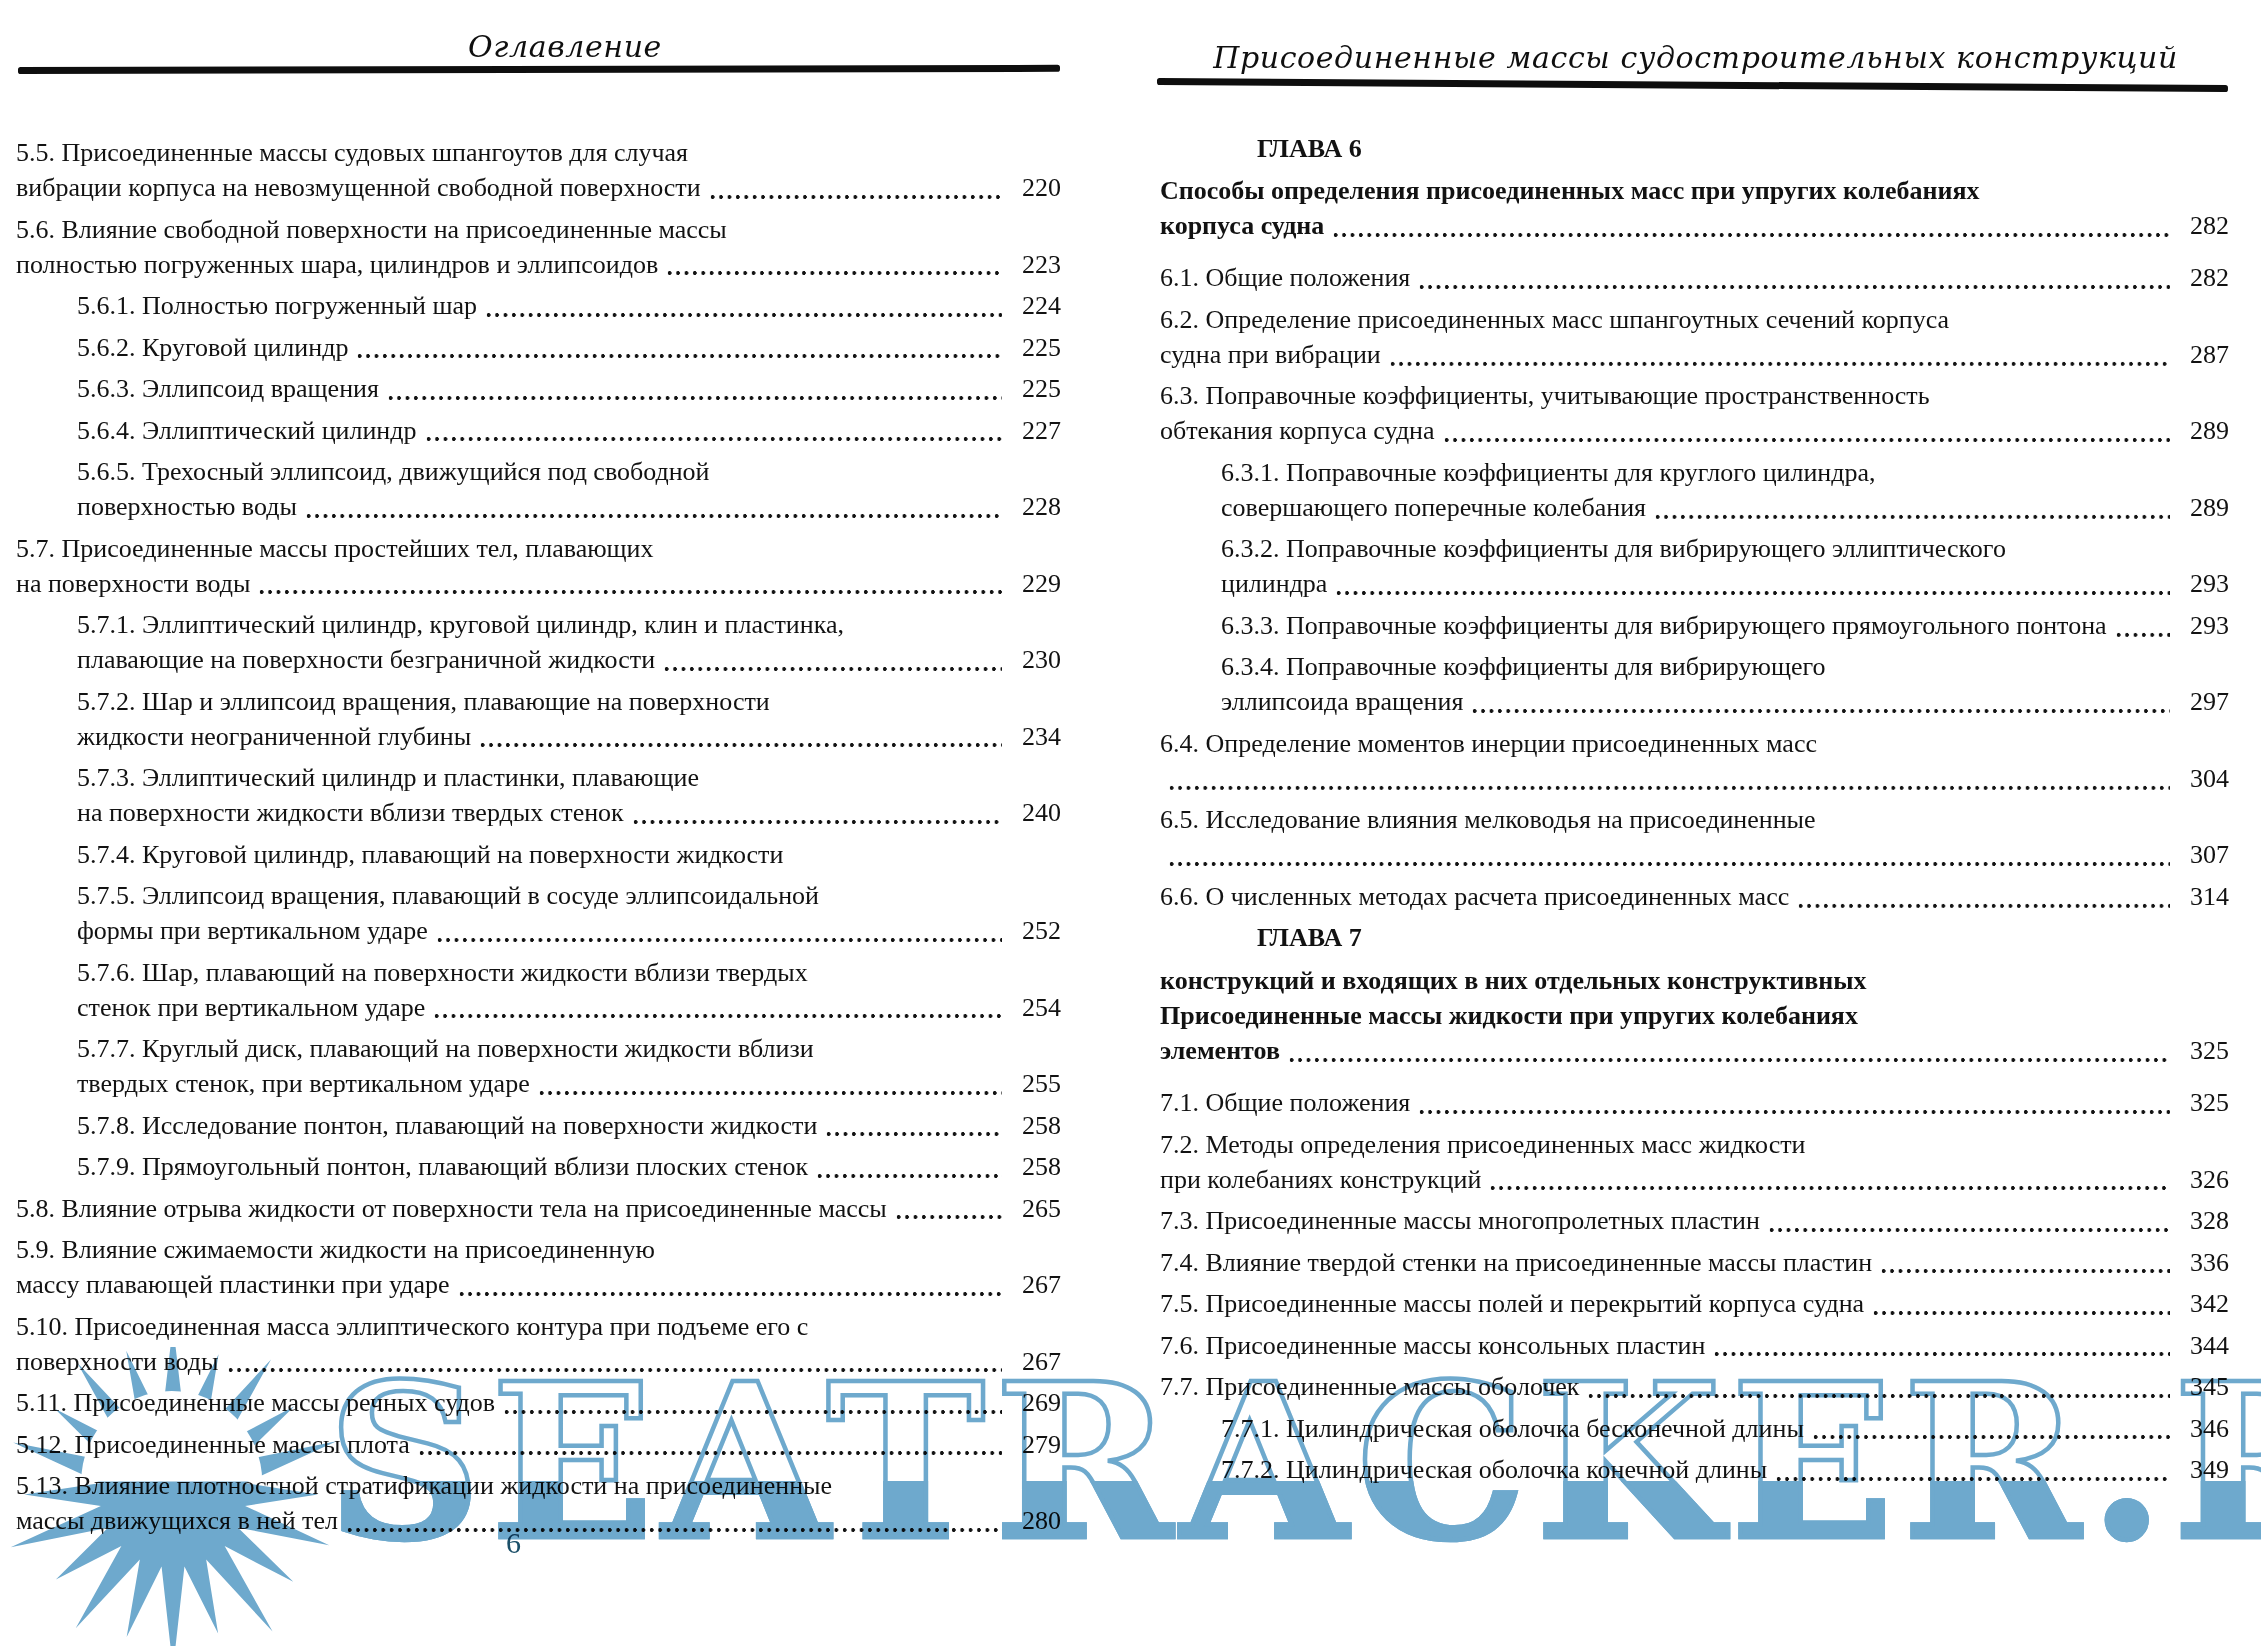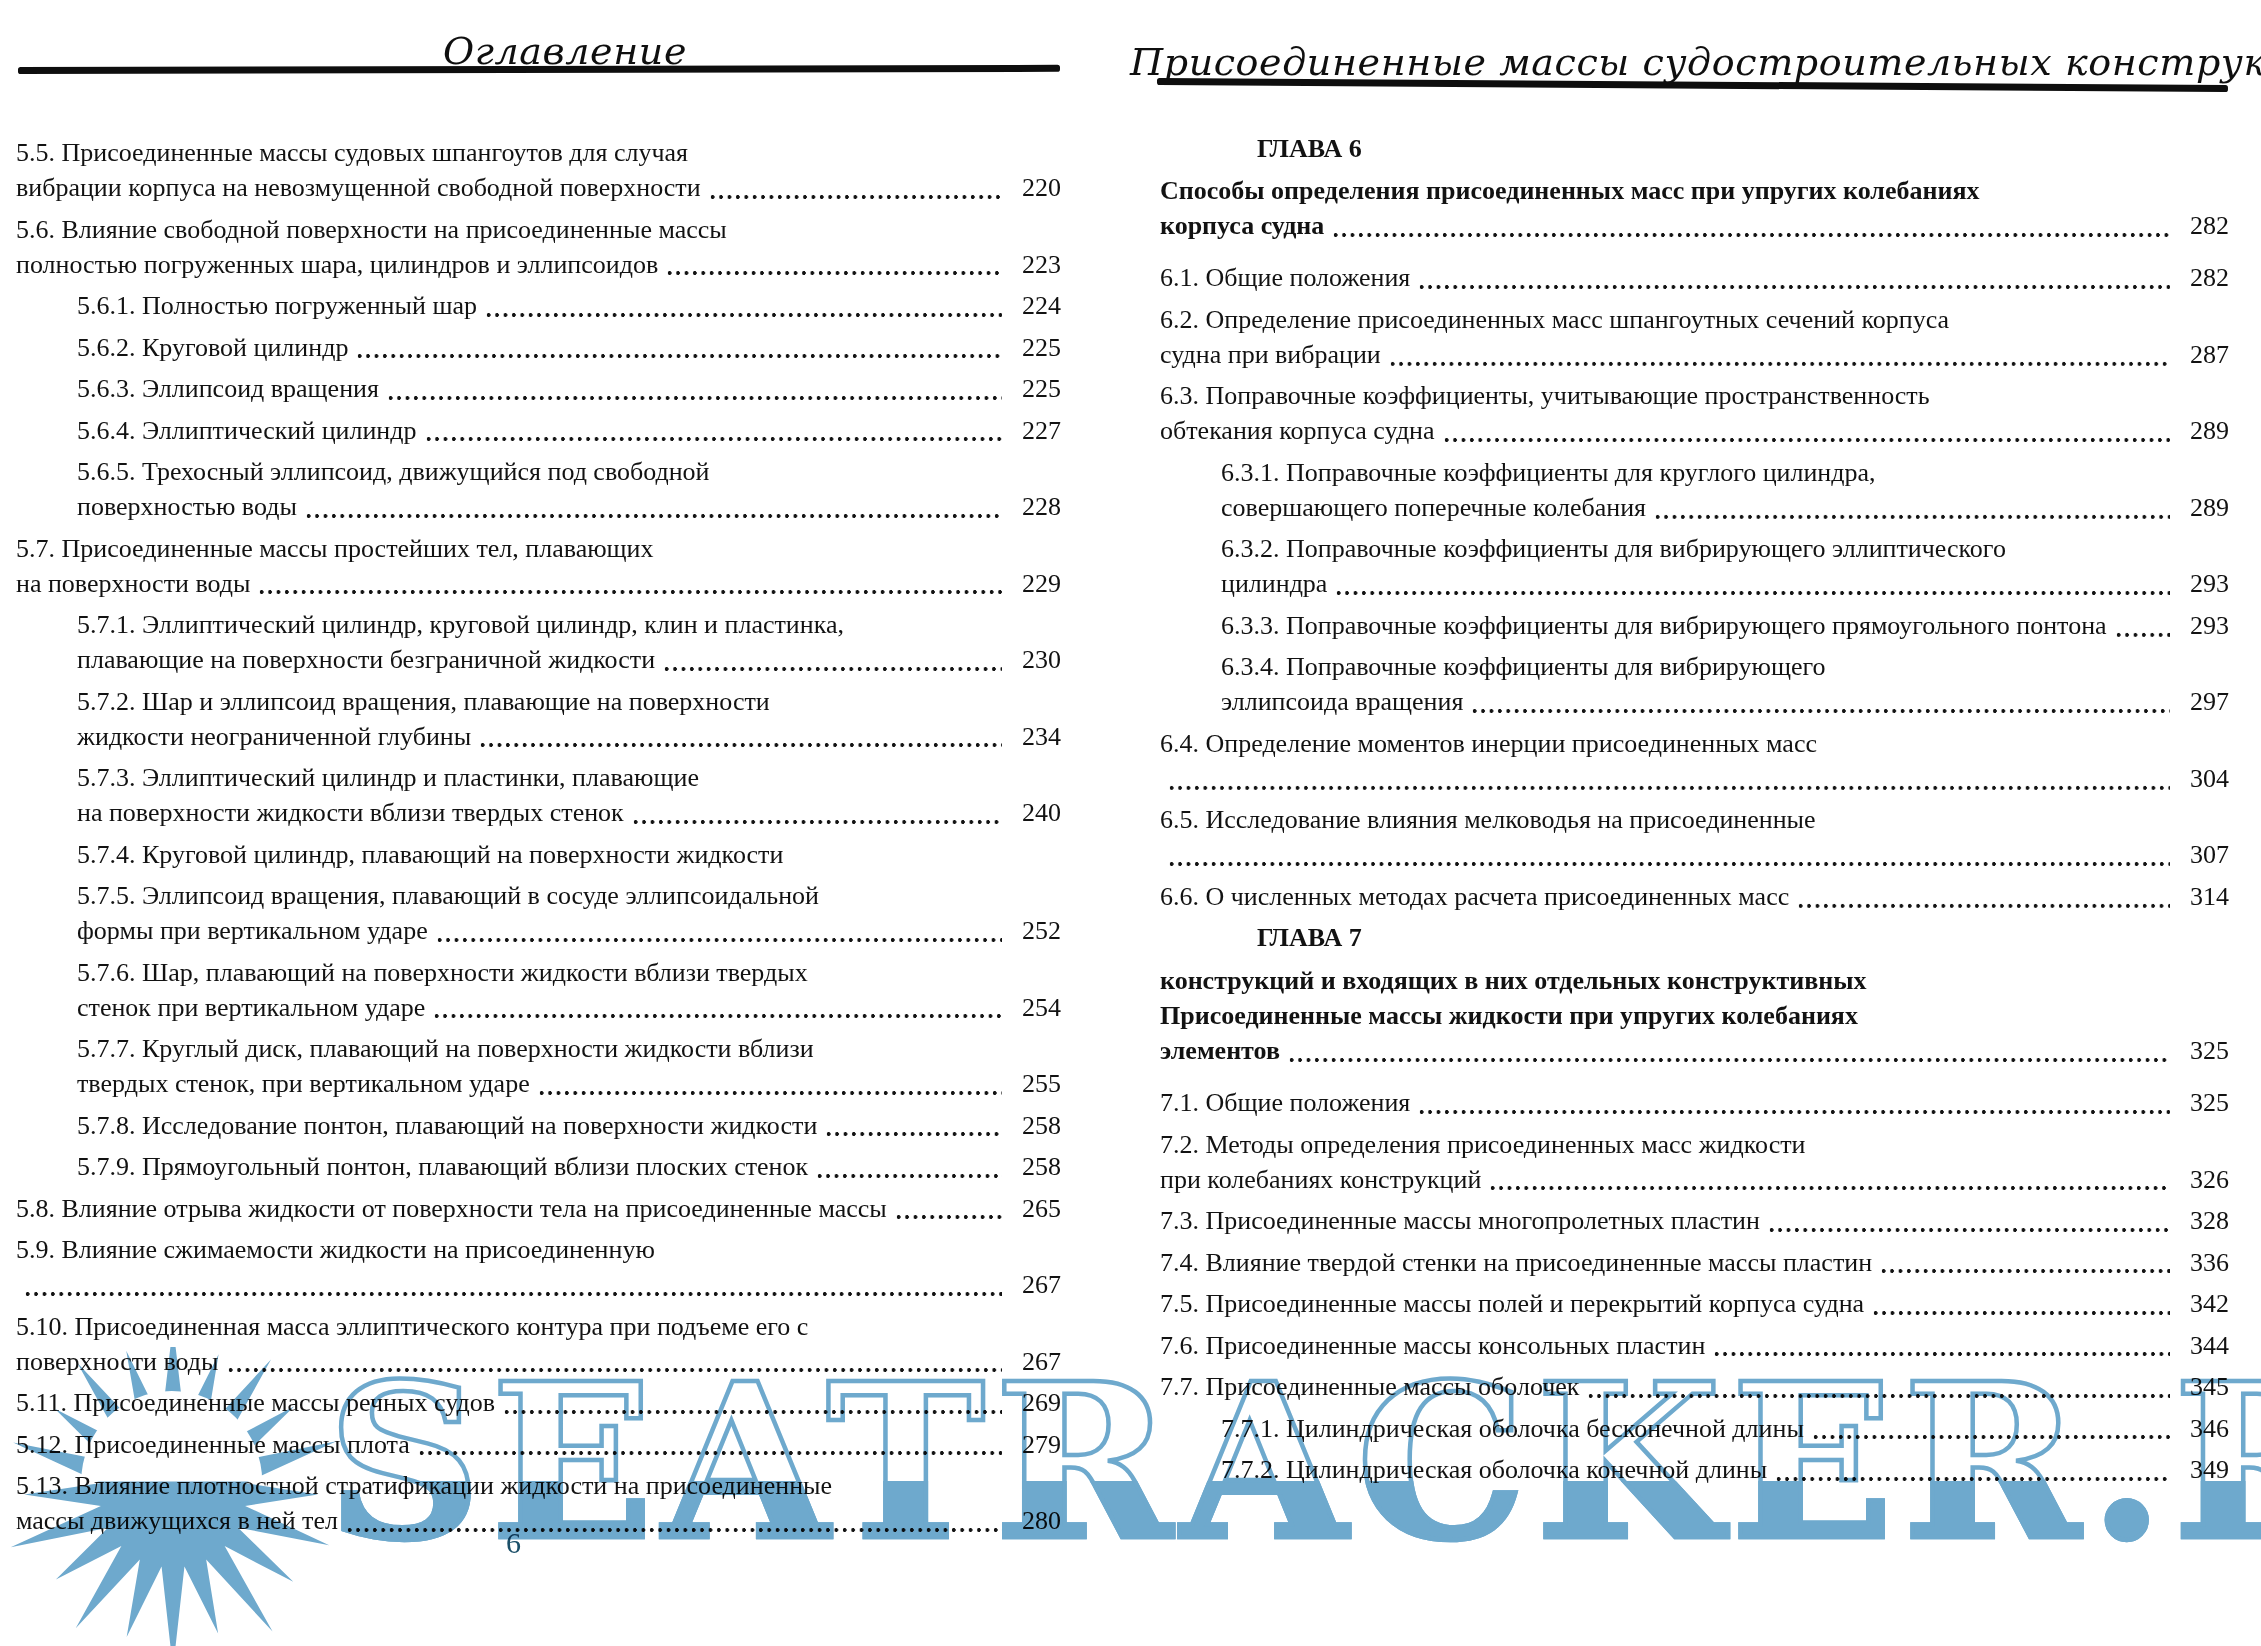--- a/index.html
+++ b/index.html
@@ -14,21 +14,21 @@
   .page{position:absolute;top:0;height:1647px;}
   #left-page{left:0;width:1130px;}
   #right-page{left:1130px;width:1131px;}
 
   .header-title{
     position:absolute;
     width:100%;
     text-align:center;
     font-family:"DejaVu Serif", serif;
     font-style:italic;
-    font-size:38px;
+    font-size:30px;
     letter-spacing:0.6px;
     color:#0f0f0f;
     white-space:nowrap;
   }
   #left-page .header-title{top:28.5px;}
   #right-page .header-title{top:40px;}
   .header-rule{
     position:absolute;
     height:6.5px;
     background:#0e0e0e;
@@ -258,20 +258,21 @@
           <span class="txt">5.8. Влияние отрыва жидкости от поверхности тела на присоединенные массы</span>
           <span class="leader"></span>
           <span class="pg">265</span>
         </div>
       </div>
       <div class="entry">
         <div class="line">
           <span class="txt">5.9. Влияние сжимаемости жидкости на присоединенную</span>
         </div>
         <div class="line">
+          <span class="txt">массу плавающей пластинки при ударе</span>
           <span class="leader"></span>
           <span class="pg">267</span>
         </div>
       </div>
       <div class="entry">
         <div class="line">
           <span class="txt">5.10. Присоединенная масса эллиптического контура при подъеме его с</span>
         </div>
         <div class="line">
           <span class="txt">поверхности воды</span>

